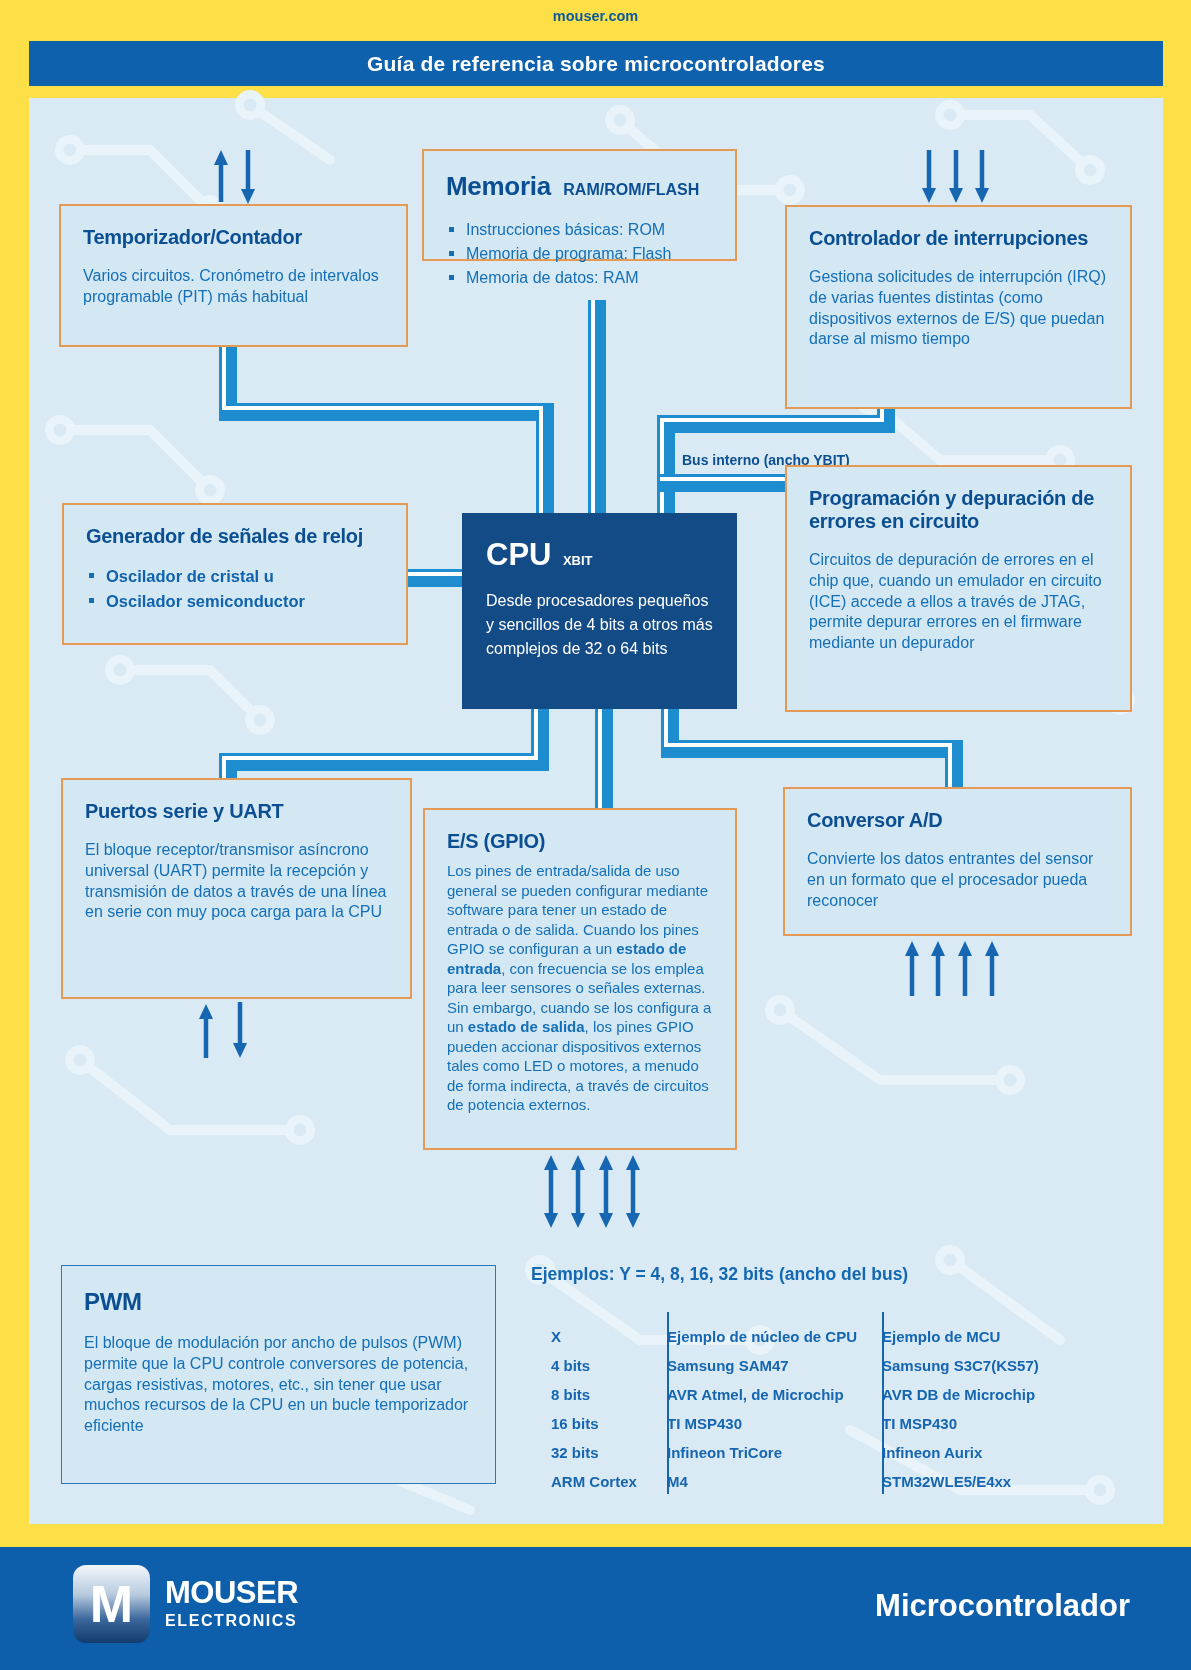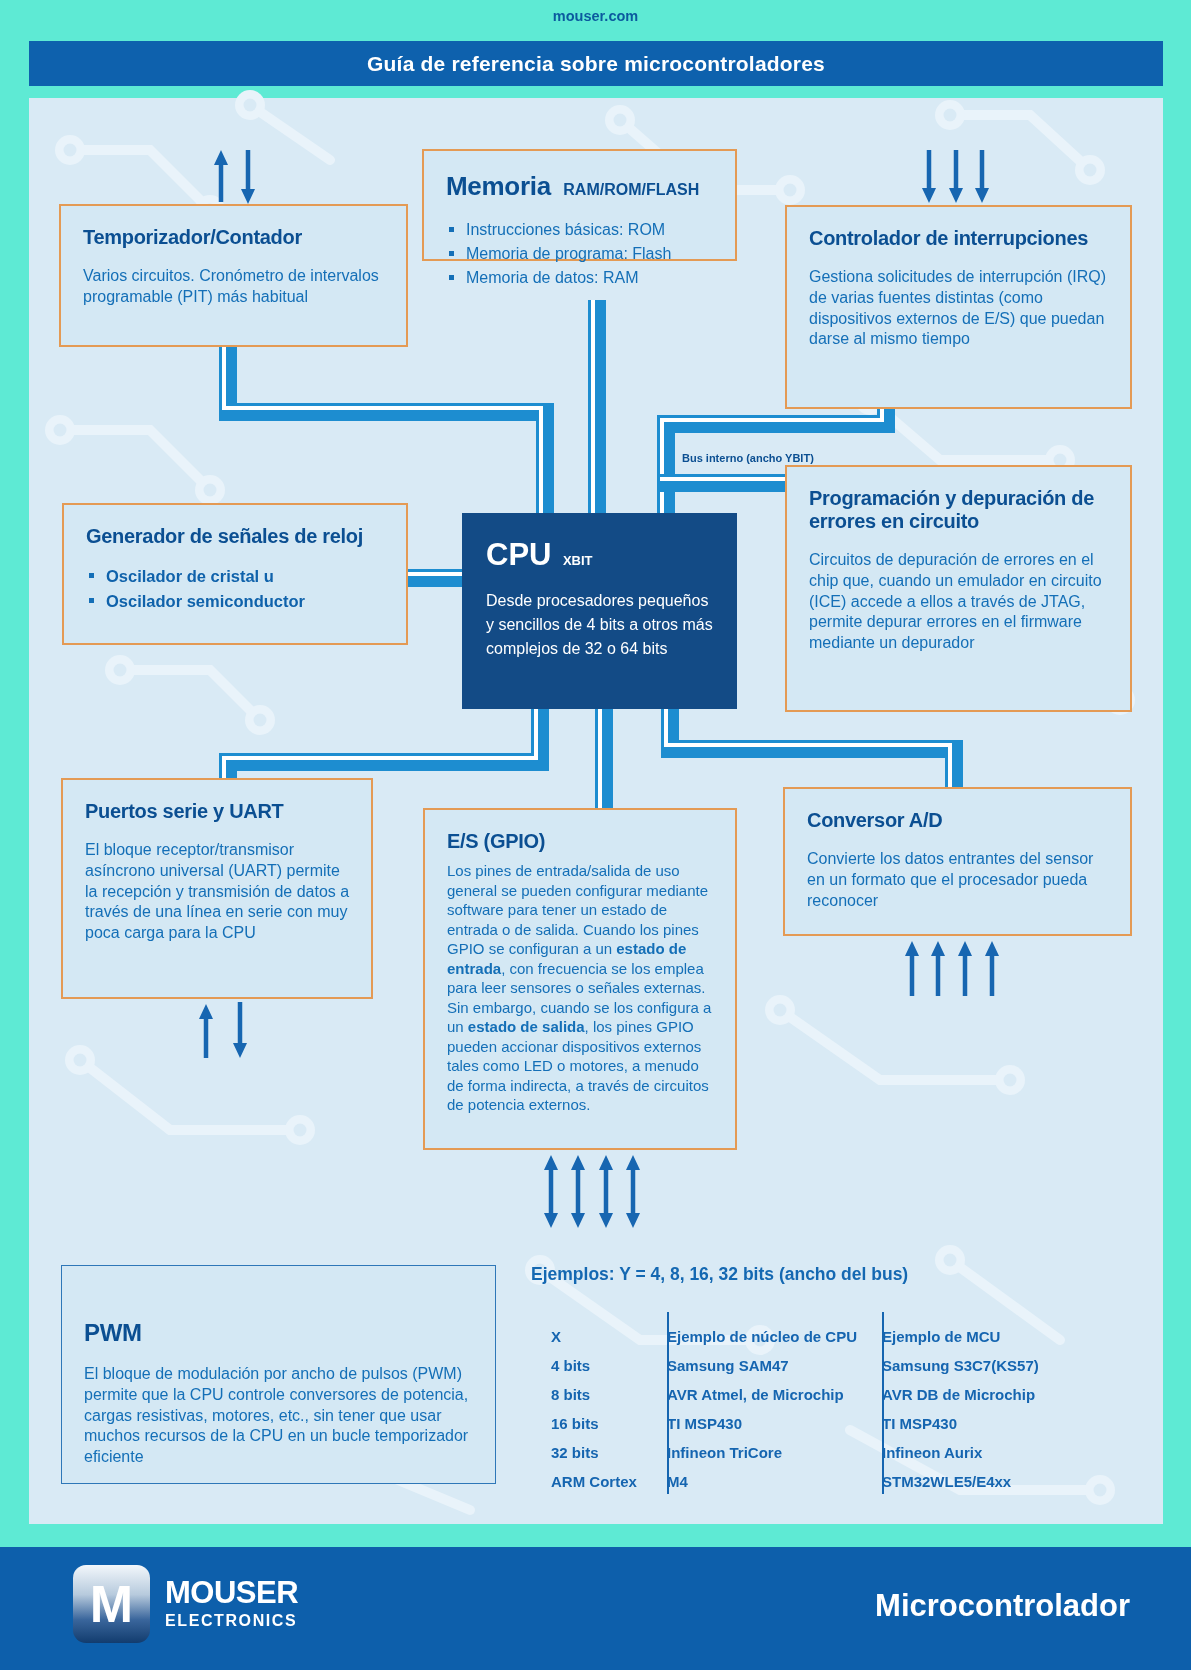--- a/index.html
+++ b/index.html
@@ -1,16 +1,16 @@
 <!DOCTYPE html>
 <html><head>
 <meta charset="utf-8">
 <style>
   html,body{margin:0;padding:0;background:#ffffff;}
-  .page{position:relative;width:1191px;height:1670px;background:#5eead4;overflow:hidden;
+  .page{position:relative;width:1191px;height:1670px;background:#fde047;overflow:hidden;
         font-family:"Liberation Sans", sans-serif;}
   .site{position:absolute;top:8px;left:0;width:100%;text-align:center;
         font-size:14.5px;font-weight:bold;color:#0b5a9e;}
   .titlebar{position:absolute;left:29px;top:41px;width:1134px;height:45px;background:#0e61ad;
         display:flex;align-items:center;justify-content:center;}
   .titlebar .t{color:#ffffff;font-size:21px;font-weight:bold;letter-spacing:.2px;}
   .content-bg{position:absolute;left:29px;top:98px;width:1134px;height:1426px;background:#d9eaf5;}
   svg.layer{position:absolute;left:0;top:0;z-index:1;}
   .pline{stroke:#e9f3fa;stroke-width:10;fill:none;stroke-linecap:round;}
   .pc{fill:#e9f3fa;} .pci{fill:#d9eaf5;}
@@ -28,21 +28,21 @@
   .bb.small{font-size:15px;margin-top:8px;}
   .bb b{color:#146fb7;}
   ul.blist{list-style:none;margin:16px 0 0 0;padding:0;}
   ul.blist li{position:relative;padding-left:20px;font-size:16px;color:#146fb7;line-height:1.5;}
   ul.blist li::before{content:"";position:absolute;left:3px;top:9px;width:5px;height:5px;background:#146fb7;}
   ul.blist.boldlist li{font-weight:bold;color:#0f62ab;font-size:16.5px;}
   .cpu{position:absolute;z-index:3;background:#134b86;box-sizing:border-box;padding:24px 20px 0 24px;}
   .cpu .ct{color:#ffffff;font-size:31px;font-weight:bold;}
   .cpu .csub{color:#ffffff;font-size:13px;font-weight:bold;margin-left:7px;}
   .cpu .cb{color:#ffffff;font-size:16px;line-height:1.5;margin-top:16px;}
-  .buslabel{position:absolute;z-index:2;font-size:11px;font-weight:bold;color:#0b4f92;text-align:center;}
+  .buslabel{position:absolute;z-index:2;font-size:14px;font-weight:bold;color:#0b4f92;text-align:center;}
   .exheading{position:absolute;z-index:2;font-size:17.5px;font-weight:bold;color:#1468b2;}
   .extable{position:absolute;z-index:2;left:551px;top:1322px;width:560px;}
   .trow{display:flex;height:29px;align-items:center;}
   .tc{font-size:15px;font-weight:bold;color:#1565b0;}
   .tc.c1{width:116px;} .tc.c2{width:215px;} .tc.c3{flex:1;}
   .vsep{position:absolute;z-index:2;width:2px;background:#1565b0;top:1312px;height:182px;}
   .footer{position:absolute;left:0;top:1547px;width:1191px;height:123px;background:#0d5fab;z-index:3;}
   .badge{position:absolute;left:73px;top:18px;width:77px;height:78px;border-radius:13px;
          background:linear-gradient(180deg,#f2f7fb 0%,#b7cadd 38%,#3a669c 70%,#123c6e 100%);
          display:flex;align-items:center;justify-content:center;}
@@ -239,36 +239,36 @@
       <span class="csub">XBIT</span>
     </div>
     <div class="cb">Desde procesadores pequeños y sencillos de 4 bits a otros más complejos de 32 o 64 bits</div>
   </div>
 
   <div class="box" style="left:785px;top:465px;width:347px;height:247px;">
     <div class="bt">Programación y depuración de errores en circuito</div>
     <div class="bb">Circuitos de depuración de errores en el chip que, cuando un emulador en circuito (ICE) accede a ellos a través de JTAG, permite depurar errores en el firmware mediante un depurador</div>
   </div>
 
-  <div class="box" style="left:61px;top:778px;width:312px;height:221px;">
+  <div class="box" style="left:61px;top:778px;width:351px;height:221px;">
     <div class="bt">Puertos serie y UART</div>
     <div class="bb">El bloque receptor/transmisor asíncrono universal (UART) permite la recepción y transmisión de datos a través de una línea en serie con muy poca carga para la CPU</div>
   </div>
 
   <div class="box" style="left:423px;top:808px;width:314px;height:342px;">
     <div class="bt">E/S (GPIO)</div>
     <div class="bb small"><span>Los pines de entrada/salida de uso general se pueden configurar mediante software para tener un estado de entrada o de salida. Cuando los pines GPIO se configuran a un </span><b>estado de entrada</b><span>, con frecuencia se los emplea para leer sensores o señales externas. Sin embargo, cuando se los configura a un </span><b>estado de salida</b><span>, los pines GPIO pueden accionar dispositivos externos tales como LED o motores, a menudo de forma indirecta, a través de circuitos de potencia externos.</span></div>
   </div>
 
   <div class="box" style="left:783px;top:787px;width:349px;height:149px;">
     <div class="bt">Conversor A/D</div>
     <div class="bb">Convierte los datos entrantes del sensor en un formato que el procesador pueda reconocer</div>
   </div>
 
-  <div class="box blue-border" style="left:61px;top:1265px;width:435px;height:219px;padding-top:53px;">
+  <div class="box blue-border" style="left:61px;top:1265px;width:435px;height:219px;padding-top:22px;">
     <div class="bt" style="font-size:24px;">PWM</div>
     <div class="bb">El bloque de modulación por ancho de pulsos (PWM) permite que la CPU controle conversores de potencia, cargas resistivas, motores, etc., sin tener que usar muchos recursos de la CPU en un bucle temporizador eficiente</div>
   </div>
 
   <div class="exheading" style="left:531px;top:1264px;">Ejemplos: Y = 4, 8, 16, 32 bits (ancho del bus)</div>
   <div class="vsep" style="left:667px;"></div>
   <div class="vsep" style="left:882px;"></div>
   <div class="extable">
     <div class="trow">
       <div class="tc c1">X</div>

